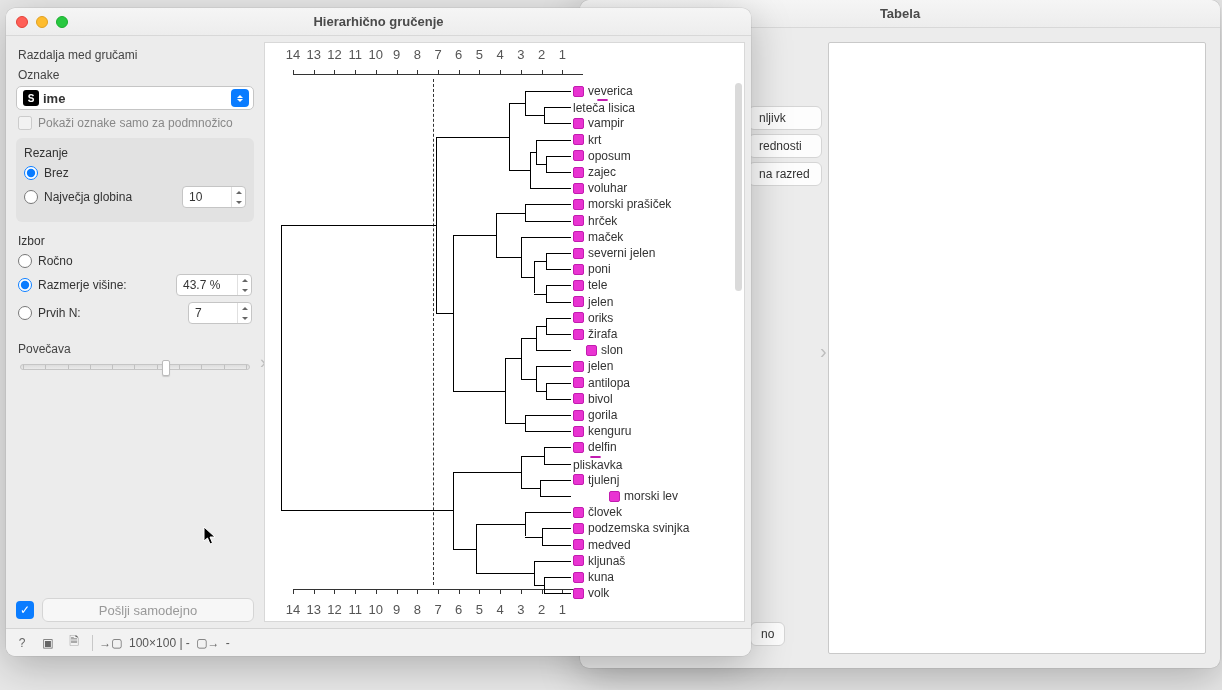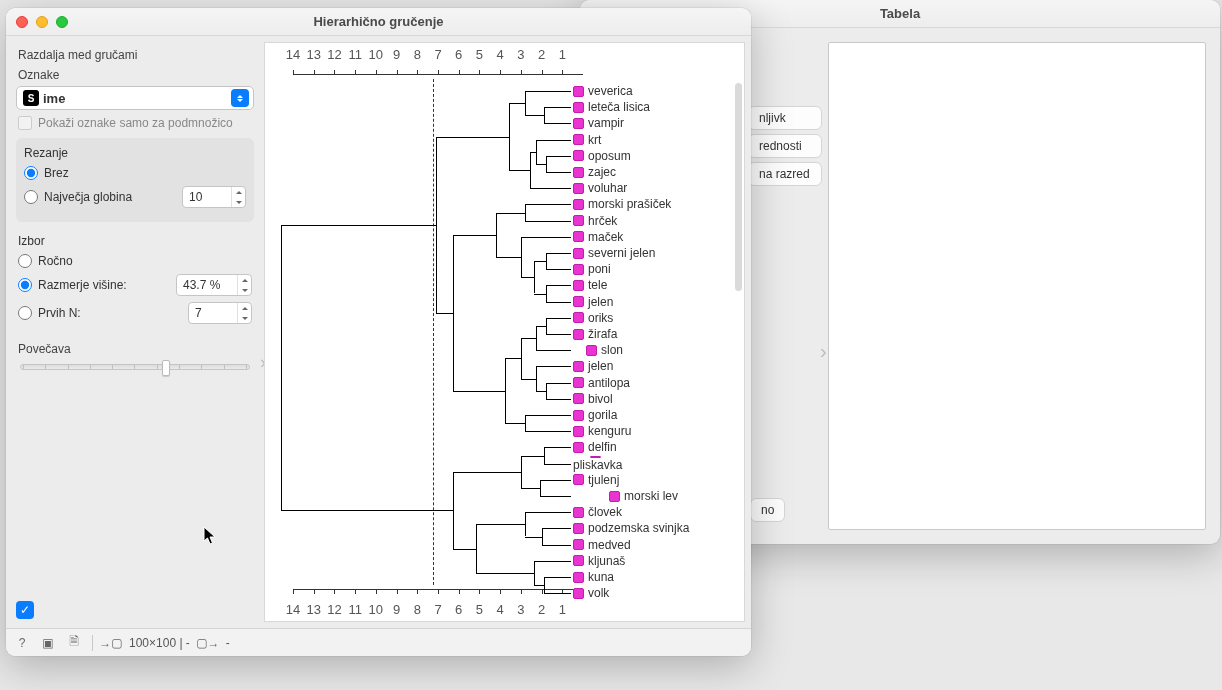--- a/index.html
+++ b/index.html
@@ -8,21 +8,21 @@
 .window { position: absolute; background: #ececec; border-radius: 9px; box-shadow: 0 10px 40px rgba(0,0,0,0.25), 0 0 0 0.5px rgba(0,0,0,0.1); overflow: hidden; }
 .titlebar { height: 28px; display: flex; align-items: center; justify-content: center; position: relative; border-top-left-radius: 9px; border-top-right-radius: 9px; background: linear-gradient(#f5f5f5,#ededed); border-bottom: 1px solid #d8d8d8; }
 .traffic { position: absolute; left: 10px; top: 50%; transform: translateY(-50%); display: flex; gap: 8px; }
 .traffic span { width: 12px; height: 12px; border-radius: 50%; display: block; }
 .traffic .r { background: #ff5f57; border: 0.5px solid #e24238; }
 .traffic .y { background: #febc2e; border: 0.5px solid #dfa023; }
 .traffic .g { background: #28c840; border: 0.5px solid #1bad2f; }
 .titlebar .title { font-weight: 600; font-size: 13px; color: #4a4a4a; }
 
 
-#win-tabela { left: 580px; top: 0px; width: 640px; height: 544px; }
+#win-tabela { left: 580px; top: 0px; width: 640px; height: 668px; }
 #win-tabela .body { padding: 8px; display: flex; height: calc(100% - 28px); }
 #win-tabela .left-col { width: 240px; padding: 6px 6px 6px 0; }
 #win-tabela .canvas-box { flex: 1; background: #fff; border: 1px solid #c9c9c9; border-radius: 2px; margin: 6px 6px 6px 0; }
 .peek-btn { background: #fdfdfd; border: 1px solid #d5d5d5; border-radius: 6px; padding: 4px 10px; font-size: 12px; margin: 4px 0; text-align: left; display: block; }
 .peek-group { padding: 60px 0 0 160px; }
 .sendrow { position: absolute; bottom: 18px; left: 170px; }
 .arrow-caret { position: absolute; left: 820px; top: 340px; color: #bdbdbd; font-size: 20px; }
 
 
 #win-hg { left: 6px; top: 8px; width: 745px; height: 648px; z-index: 5; }
@@ -272,21 +272,21 @@
           <div class="tm" style="left: 256.571px;"></div>
           <div class="tick" style="left: 277.286px; bottom: 2px;">1</div>
           <div class="tm" style="left: 277.286px;"></div>
         </div>
         <div class="cut" style="left: 167.5px;"></div>
         <div class="dendro">
           <div class="leaf" style="left: 300px; top: 4px;">
             <span class="box"></span>
             <span>veverica</span>
           </div>
-          <div class="leaf" style="left: 300px; top: 20.2px;">
+          <div class="leaf" style="left: 300px; top: 20.2px; flex-direction: column;">
             <span class="box"></span>
             <span>leteča lisica</span>
           </div>
           <div class="leaf" style="left: 300px; top: 36.4px;">
             <span class="box"></span>
             <span>vampir</span>
           </div>
           <div class="leaf" style="left: 300px; top: 52.6px;">
             <span class="box"></span>
             <span>krt</span>
@@ -495,20 +495,23 @@
           <div class="vseg" style="left: 179.929px; top: 392.7px; height: 76.95px;"></div>
           <div class="hseg" style="left: 8px; top: 145.65px; width: 155.357px;"></div>
           <div class="hseg" style="left: 8px; top: 431.175px; width: 171.929px;"></div>
           <div class="vseg" style="left: 8px; top: 145.65px; height: 285.525px;"></div>
         </div>
       </div>
   </div>
 
   <div class="bottombar" style="position:absolute; bottom:28px; left:0; width:258px;">
     <div class="bigcheck">✓</div>
+    <div class="send-btn">
+        <span>Pošlji samodejno</span>
+      </div>
   </div>
 
   <div class="statusbar">
     <span class="ico">?</span>
     <span class="ico">▣</span>
     <span class="ico">🗎</span>
     <span class="vsep"></span>
     <span class="ico">→▢</span>
     <span>100×100 | -</span>
     <span class="ico">▢→</span>

